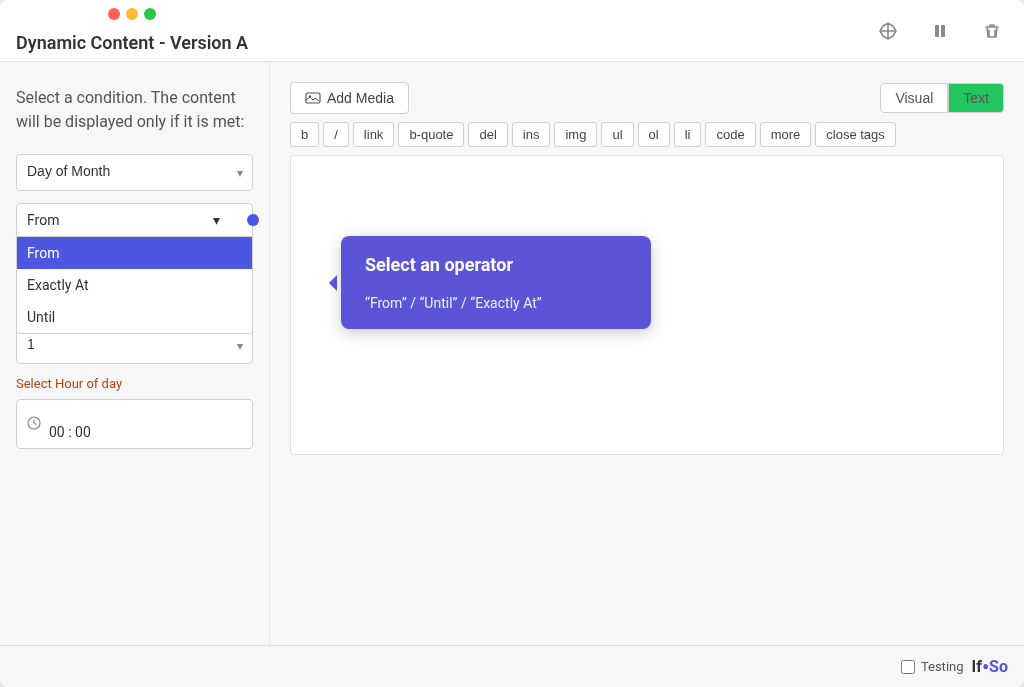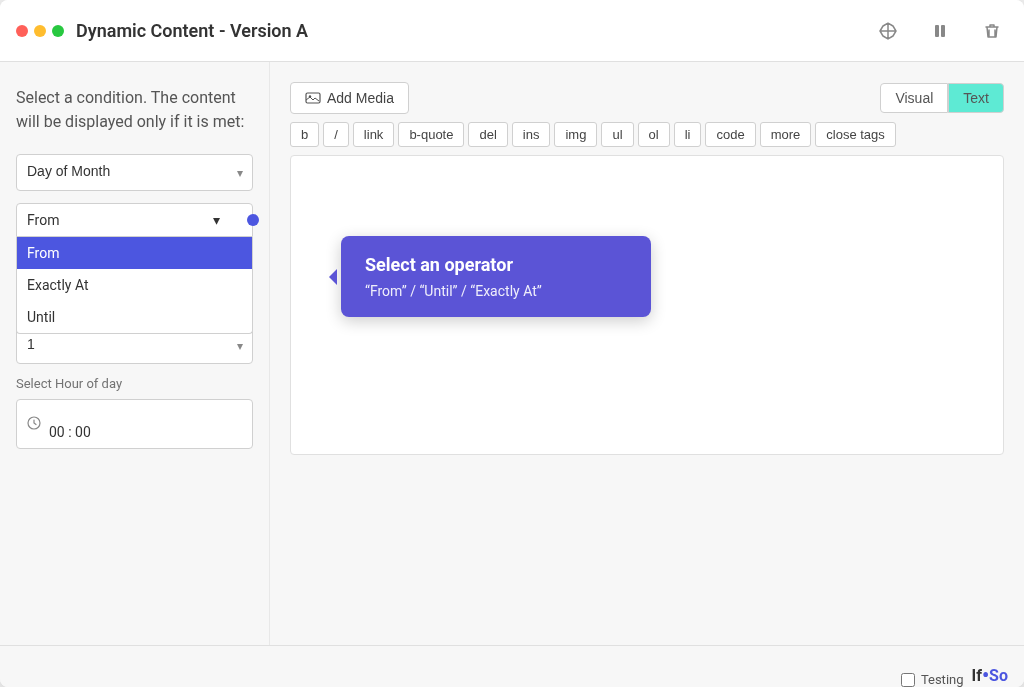--- a/index.html
+++ b/index.html
@@ -28,20 +28,21 @@
       height: 62px;
       display: flex;
       align-items: center;
       padding: 0 16px;
       justify-content: space-between;
     }
     .title-bar-left {
       display: flex;
       align-items: center;
       gap: 12px;
+      flex-direction: column;
     }
     .traffic-lights {
       display: flex;
       gap: 6px;
     }
     .traffic-light {
       width: 12px;
       height: 12px;
       border-radius: 50%;
     }
@@ -165,21 +166,21 @@
       border-radius: 50%;
       z-index: 30;
     }
     .number-select-wrapper {
       position: relative;
       margin-bottom: 12px;
       margin-top: 90px;
     }
     .hour-label {
       font-size: 13px;
-      color: #737373;
+      color: #c2410c;
       margin-bottom: 8px;
     }
     .time-input-wrapper {
       display: flex;
       align-items: center;
       border: 1px solid #d0d0d0;
       border-radius: 4px;
       background: #fff;
       padding: 8px 10px;
       gap: 8px;
@@ -226,21 +227,21 @@
     .view-btn {
       padding: 6px 14px;
       font-size: 14px;
       color: #555;
       background: #fff;
       border: 1px solid #d0d0d0;
       cursor: pointer;
     }
     .view-btn:first-child { border-radius: 4px 0 0 4px; }
     .view-btn:last-child { border-radius: 0 4px 4px 0; }
-    .view-btn.active { background: #5eead4; }
+    .view-btn.active { background: #22c55e; }
     .format-toolbar {
       display: flex;
       flex-wrap: wrap;
       gap: 4px;
       margin-bottom: 8px;
     }
     .format-btn {
       padding: 4px 10px;
       border: 1px solid #d0d0d0;
       border-radius: 3px;
@@ -275,33 +276,33 @@
       left: -12px;
       top: 50%;
       transform: translateY(-50%);
       border: 8px solid transparent;
       border-right-color: #5b54d6;
       border-left: none;
     }
     .tooltip-title {
       font-size: 18px;
       font-weight: 700;
-      margin-bottom: 8px;
+      margin-bottom: 20px;
     }
     .tooltip-body {
       font-size: 14px;
       opacity: 0.9;
     }
     
     .footer {
       height: 42px;
       background: #f7f7f7;
       border-top: 1px solid #e0e0e0;
       display: flex;
-      align-items: flex-end;
+      align-items: center;
       justify-content: flex-end;
       padding: 0 16px;
       gap: 8px;
     }
     .testing-label {
       font-size: 13px;
       color: #555;
       display: flex;
       align-items: center;
       gap: 6px;

